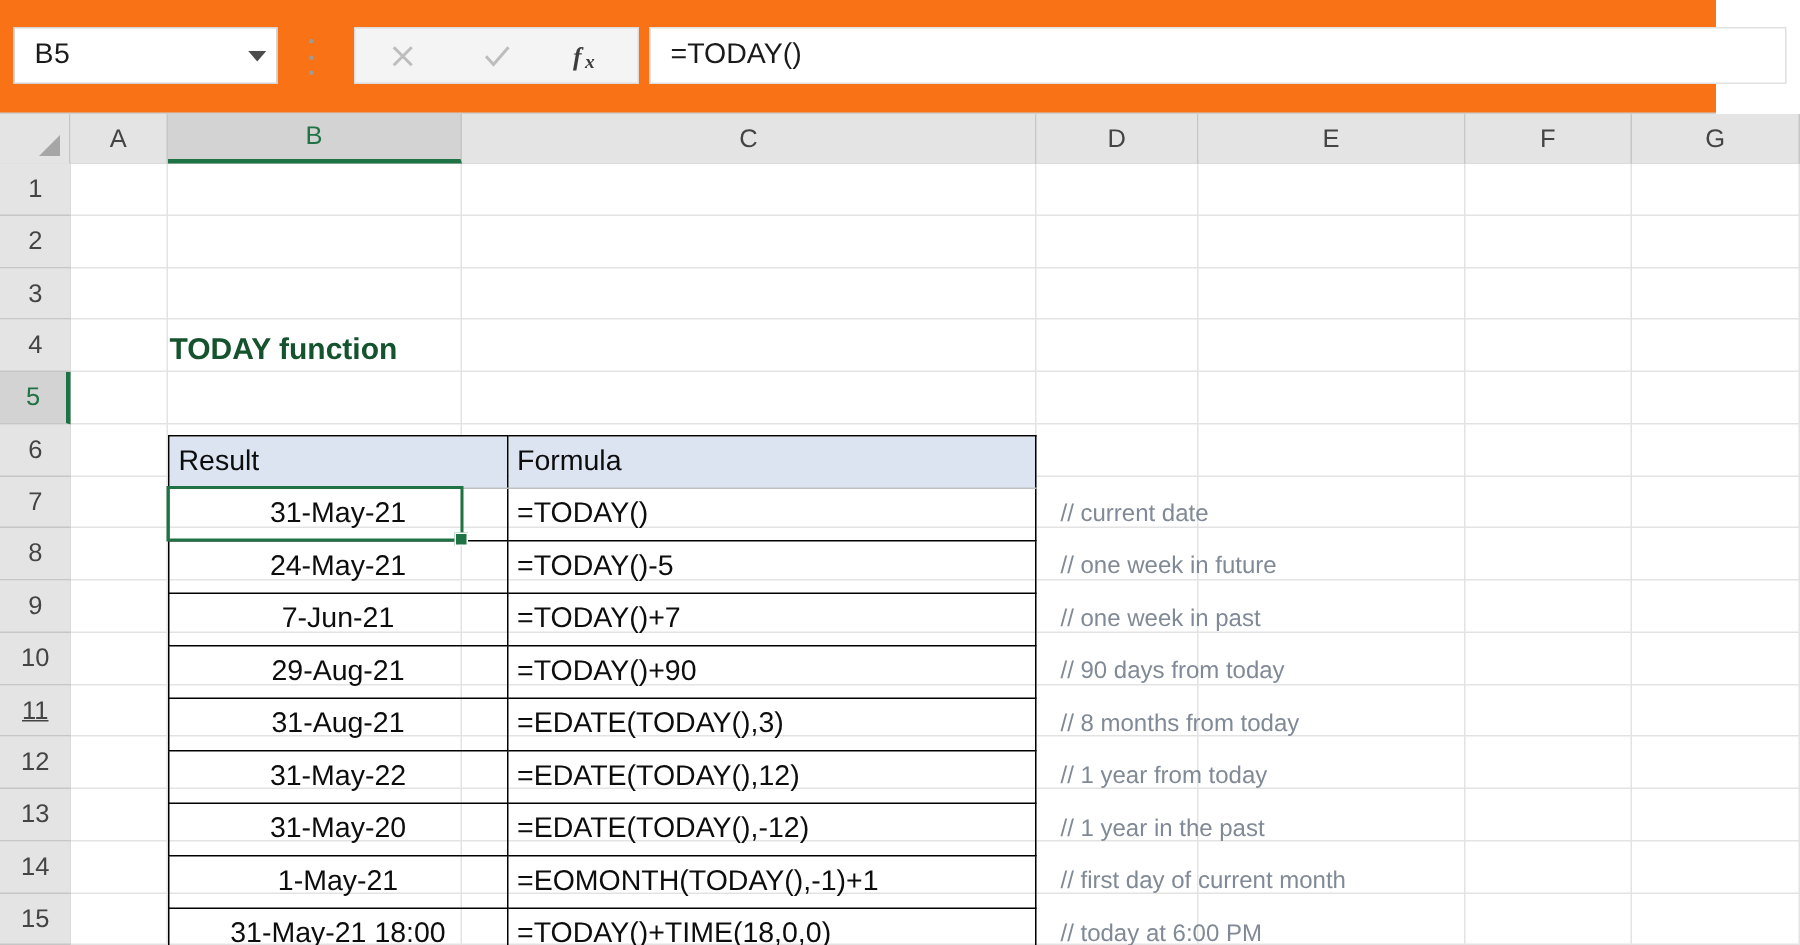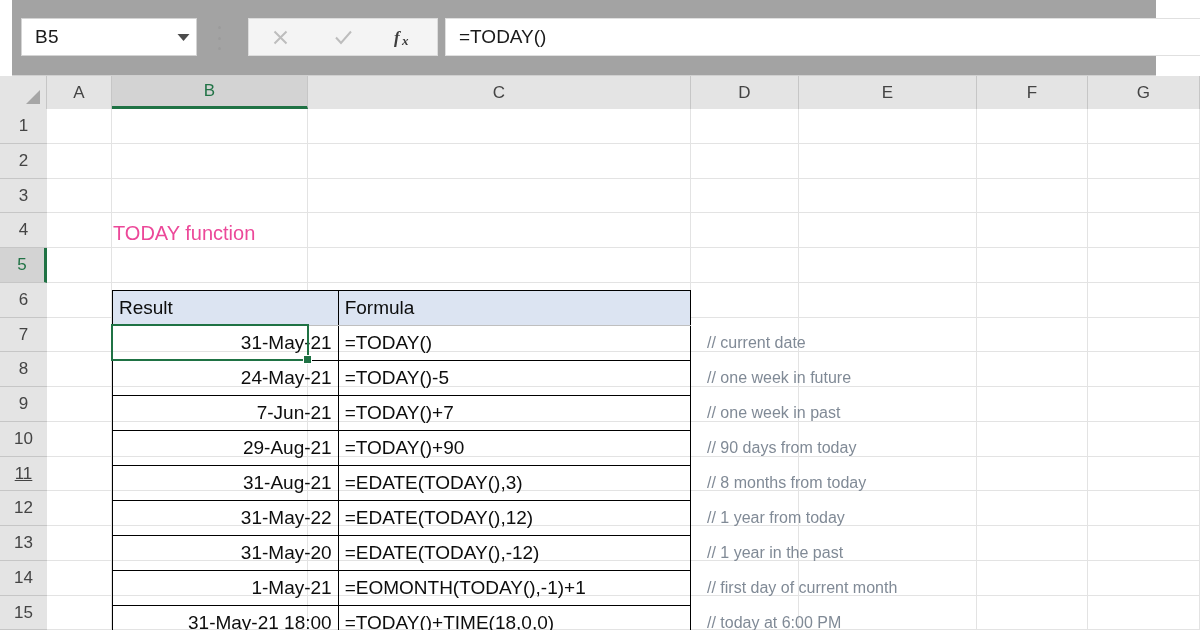--- a/index.html
+++ b/index.html
@@ -5,23 +5,23 @@
   * { box-sizing: border-box; margin: 0; padding: 0; }
   html, body {
     width: 1200px; height: 630px;
     overflow: hidden;
     background: #ffffff;
     font-family: "Liberation Sans", sans-serif;
   }
 
   
   #formula-strip {
-    position: absolute; left: 12px; top: 0;
+    position: absolute; left: 0; top: 0;
     width: 1144px; height: 76px;
-    background: #a3a3a3;
+    background: #f97316;
     border-bottom: 1px solid #d0d0d0;
   }
   #name-box {
     position: absolute; left: 9px; top: 18px;
     width: 176px; height: 38px;
     background: #ffffff;
     border: 1px solid #d4d4d4;
     display: flex; align-items: center;
   }
   #name-box-value {
@@ -122,21 +122,21 @@
 
   
   #cells { position: absolute; left: 47px; top: 33px; width: 1153px; height: 521px; background:#fff; }
   .hline { position: absolute; left: 0; height: 1px; background: #e3e3e3; }
   .vline { position: absolute; top: 0; width: 1px; background: #e3e3e3; }
 
   
   #sheet-title {
     position: absolute;
     left: 113px; top: 146px;
-    font-size: 20px; font-weight: normal; color: #ec4899;
+    font-size: 20px; font-weight: bold; color: #14532d;
     white-space: nowrap;
   }
 
   
   #data-table {
     position: absolute;
     left: 112px; top: 214px;
     width: 579px;
     border-collapse: collapse;
     table-layout: fixed;
@@ -151,21 +151,21 @@
     overflow: hidden;
     white-space: nowrap;
   }
   #data-table thead th {
     background: #dce4f2;
     text-align: left;
     border-bottom: 1px solid #bfbfbf;
   }
   .col-result { width: 196px; text-align: right; }
   .col-formula { width: 306px; text-align: left; }
-  #data-table tbody td.col-result { text-align: right; }
+  #data-table tbody td.col-result { text-align: center; }
 
   
   #sel-cell {
     position: absolute;
     left: 111px; top: 248px;
     width: 198px; height: 37px;
     border: 2px solid #1f7244;
     pointer-events: none;
   }
   #fill-handle {

